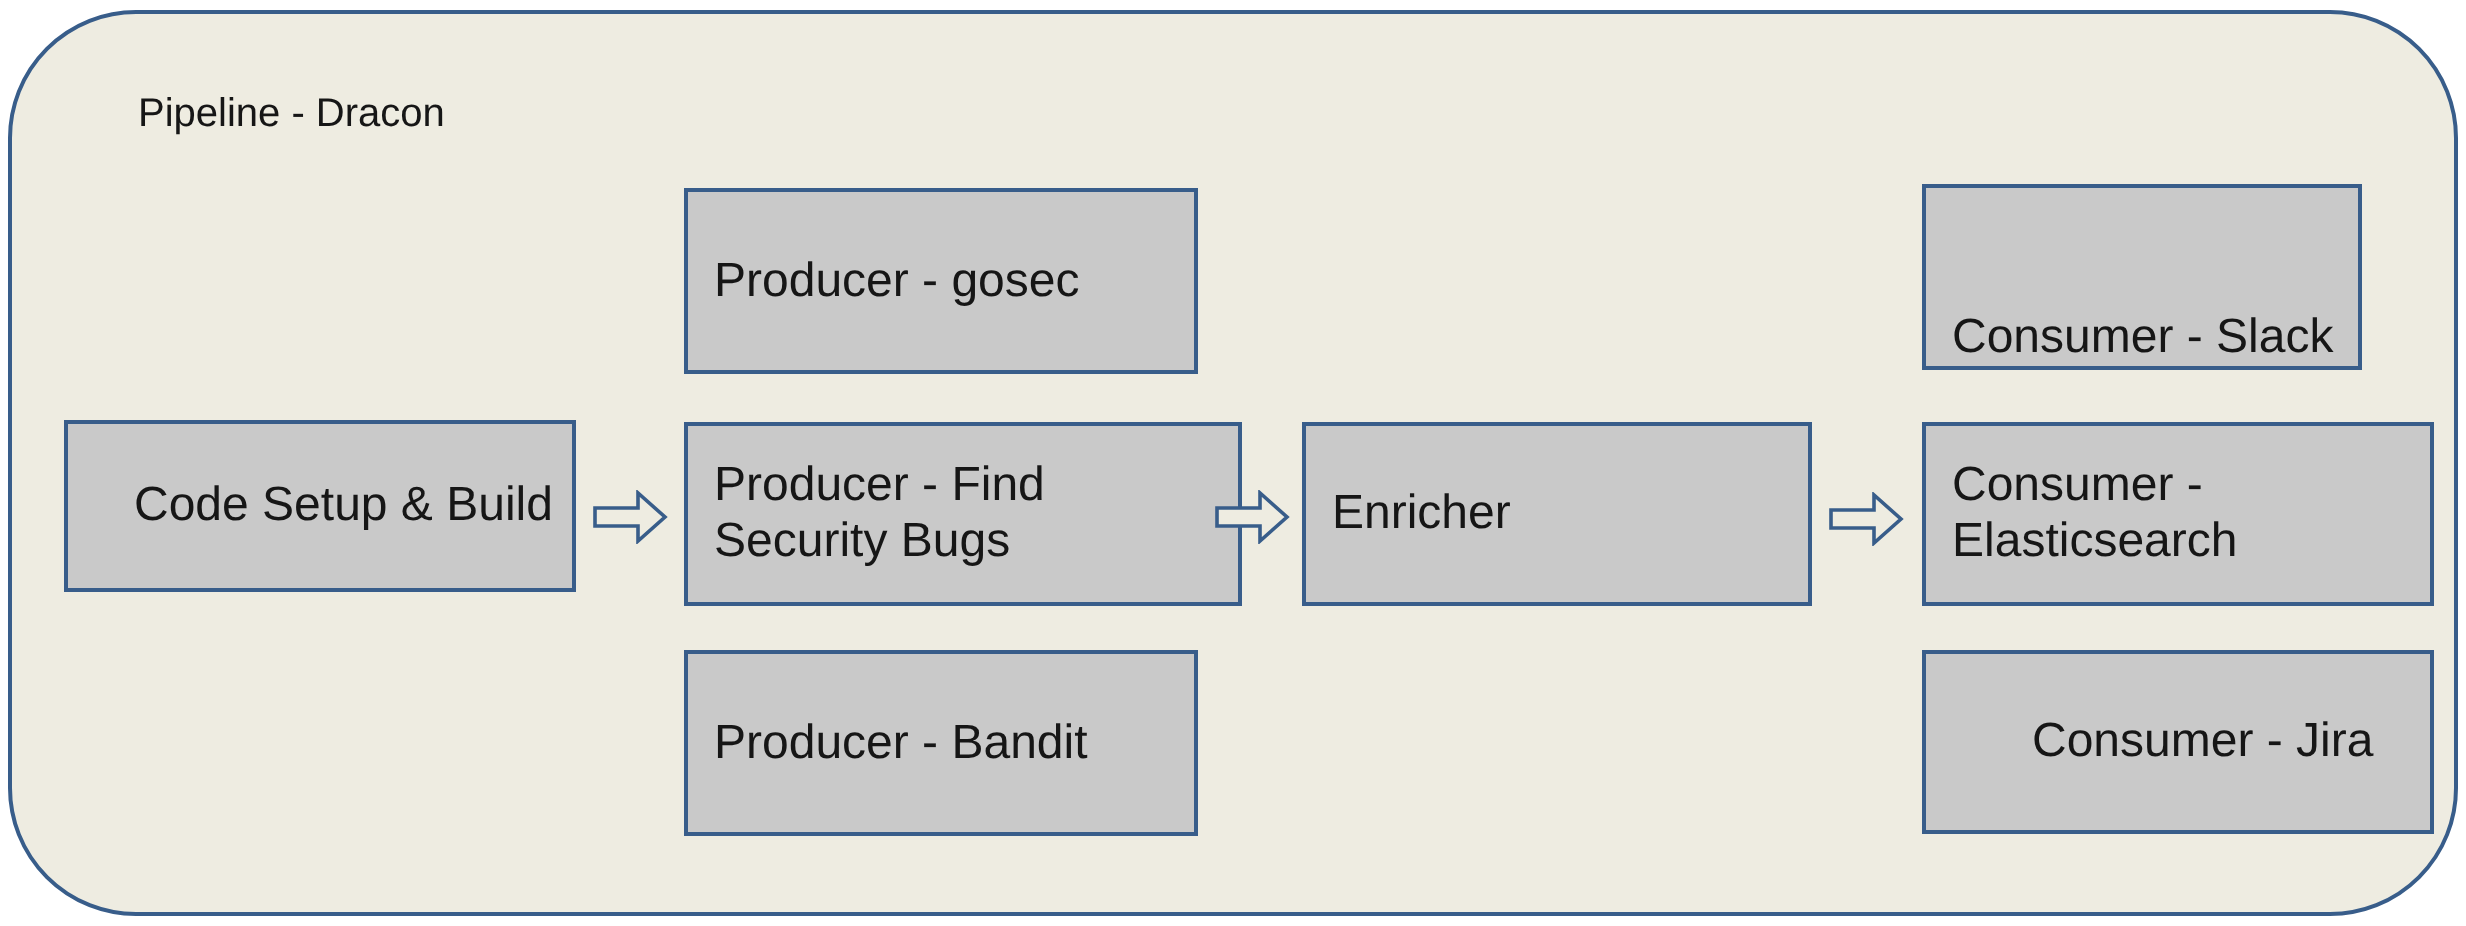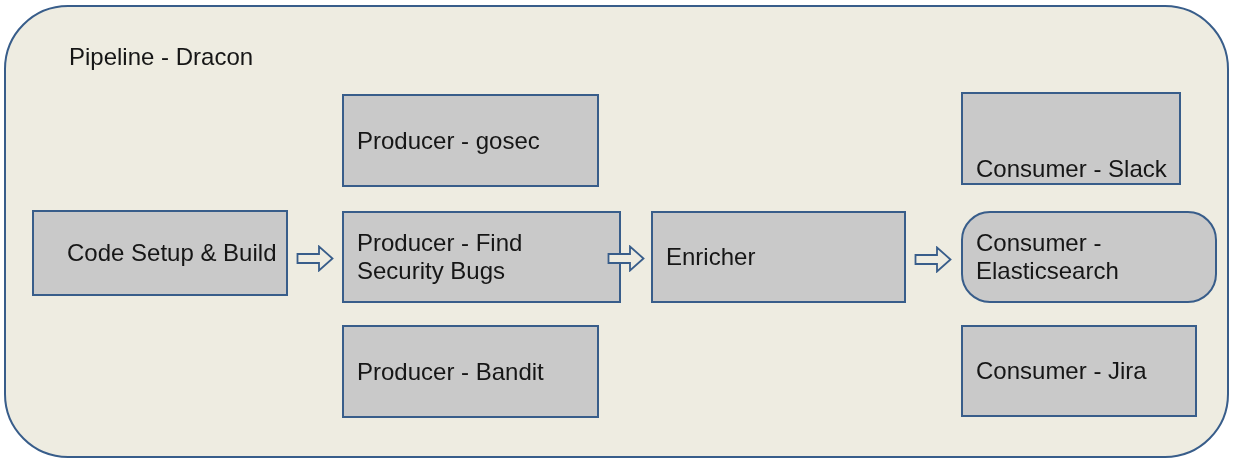--- a/index.html
+++ b/index.html
@@ -22,21 +22,21 @@
     width: 1225px;
     height: 453px;
     background: #eeece1;
     border: 2px solid #385d8a;
     border-radius: 64px;
   }
   .diagram-title {
     position: absolute;
     left: 63px;
     top: 38px;
-    font-size: 24px;
+    font-size: 20px;
     line-height: 24px;
     color: #161616;
     white-space: nowrap;
   }
   .node {
     position: absolute;
     background: #c9c9c9;
     border: 2px solid #385d8a;
     display: flex;
     align-items: center;
@@ -49,22 +49,22 @@
     line-height: 28px;
     color: #161616;
   }
   
   .n-code-setup     { left: 26px;  top: 203px; width: 256px; height: 86px; padding-left: 20px; }
   .n-gosec          { left: 336px; top: 87px;  width: 257px; height: 93px; }
   .n-findsecbugs    { left: 336px; top: 204px; width: 279px; height: 92px; }
   .n-bandit         { left: 336px; top: 318px; width: 257px; height: 93px; }
   .n-enricher       { left: 645px; top: 204px; width: 255px; height: 92px; }
   .n-slack          { left: 955px; top: 85px;  width: 220px; height: 93px; align-items: flex-end; }
-  .n-elasticsearch  { left: 955px; top: 204px; width: 256px; height: 92px; border-radius: 29px; }
-  .n-jira           { left: 955px; top: 318px; width: 236px; height: 92px; }
+  .n-elasticsearch  { left: 955px; top: 204px; width: 256px; height: 92px; }
+  .n-jira           { left: 955px; top: 318px; width: 256px; height: 92px; padding-left: 40px; }
   .arrow {
     position: absolute;
     width: 38px;
     height: 27px;
   }
   .a-1 { left: 290px; top: 238px; }
   .a-2 { left: 601px; top: 238px; }
   .a-3 { left: 908px; top: 239px; }
   .arrow path {
     fill: #eeece1;

